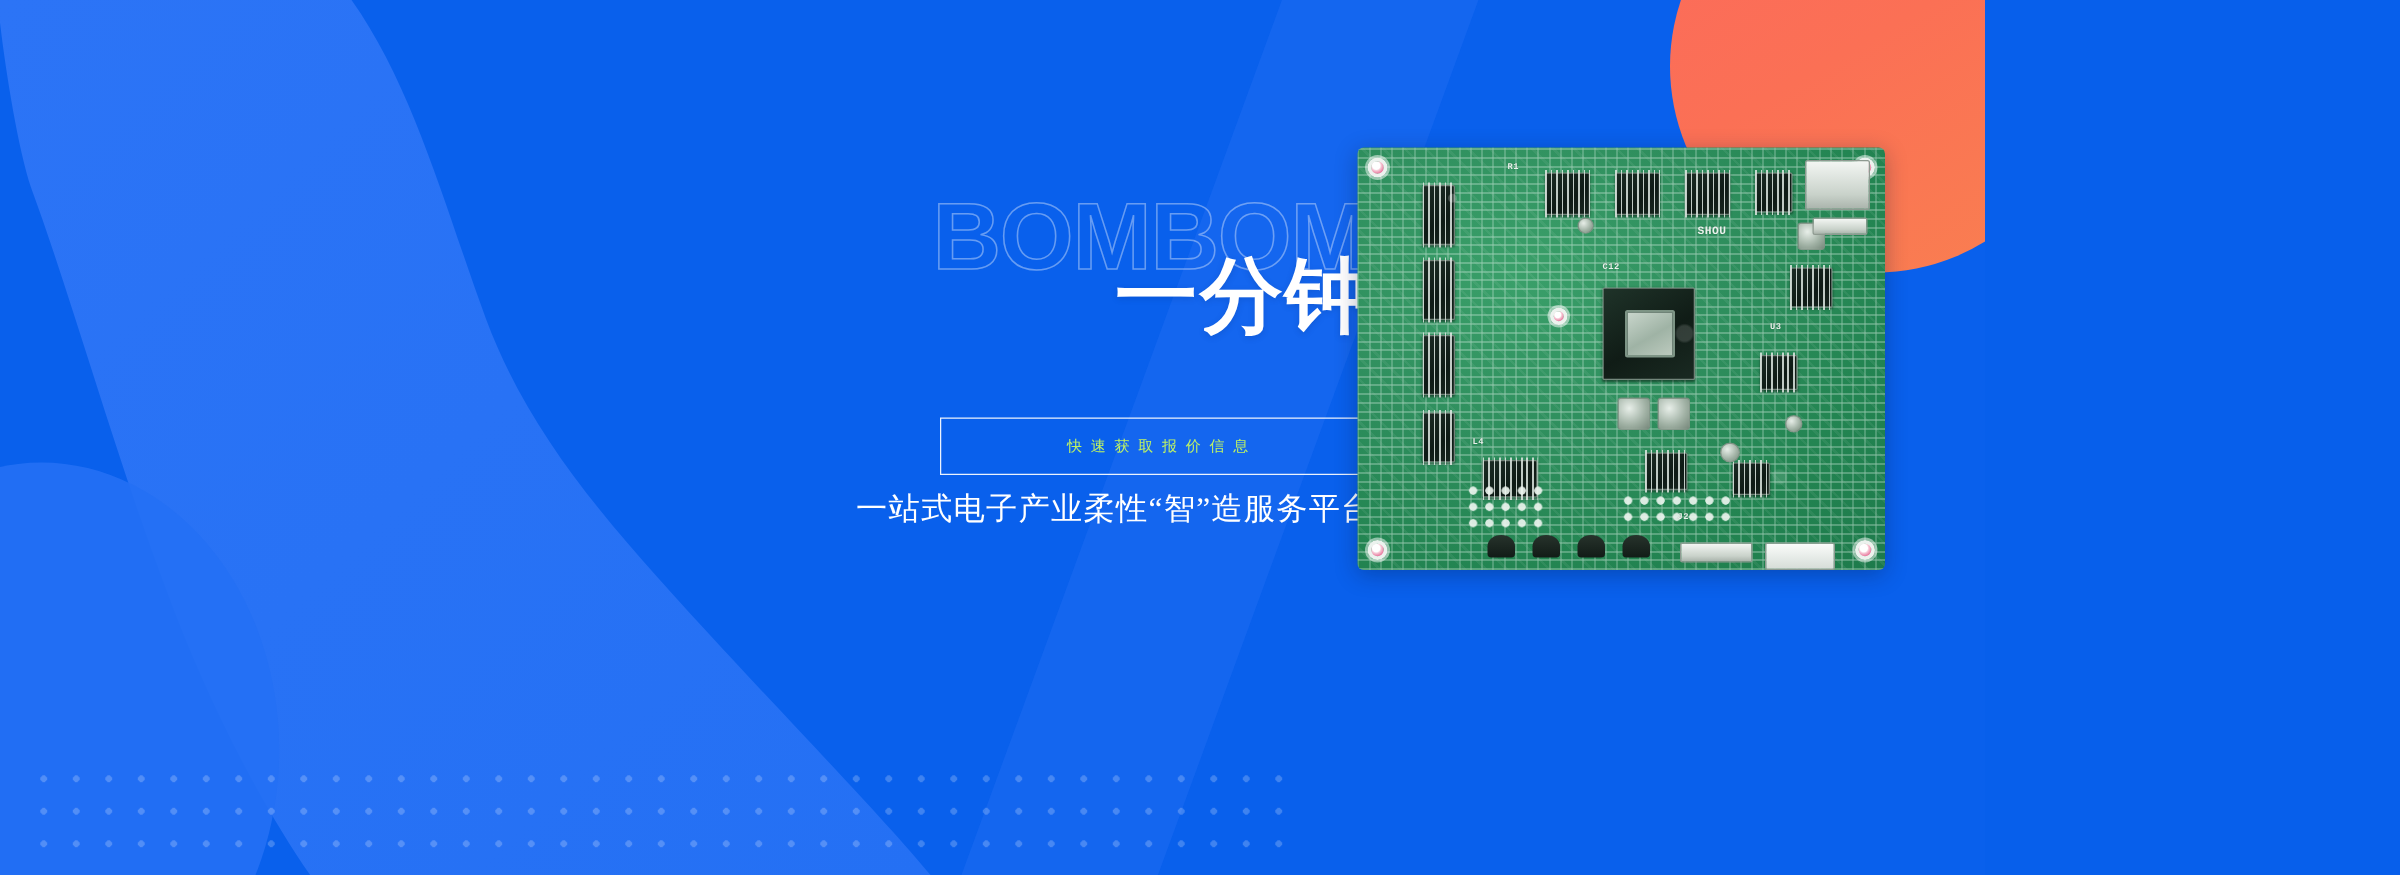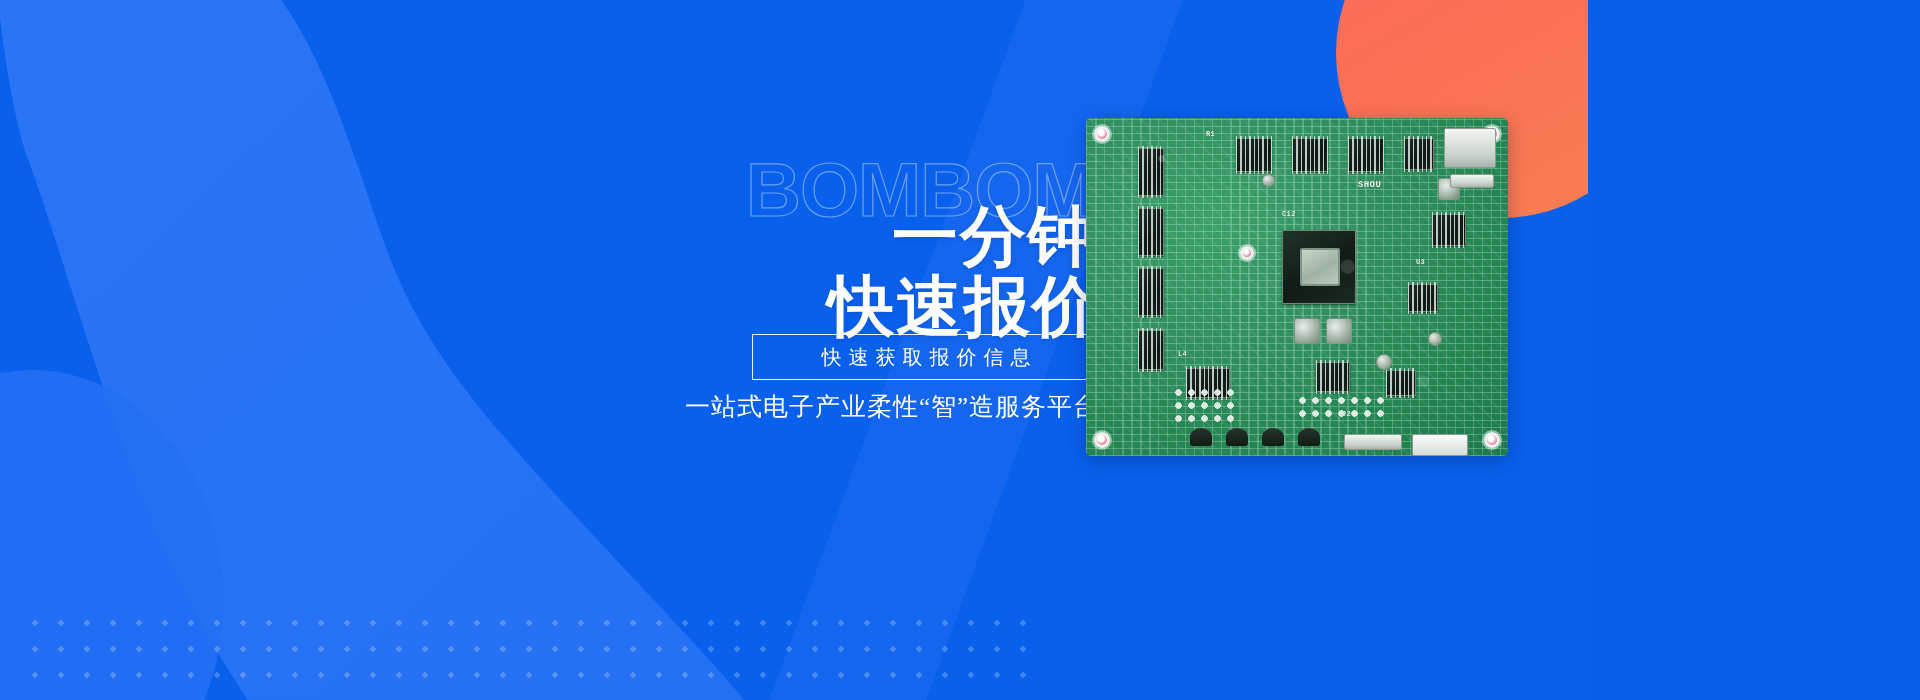--- a/index.html
+++ b/index.html
@@ -79,22 +79,22 @@
   .headline .line2 { }
 
   .cta-box {
     position:absolute;
     left:92px; top:184px;
     width:348px; height:46px;
     border:1.6px solid rgba(255,255,255,.92);
     display:flex; align-items:center; justify-content:center;
   }
   .cta-box span {
-    color:#ffffff;
-    font-size:20px;
+    color:#bef264;
+    font-size:12px;
     letter-spacing:7px;
     text-indent:7px;
     font-weight:400;
     white-space:nowrap;
     font-family:Liberation Mono, monospace;
   }
 
   .tagline {
     position:absolute;
     left:22px; top:240px;
@@ -229,21 +229,20 @@
 
   <div class="dots dots-tr"></div>
   <div class="dots dots-bl"></div>
 
   <div class="content">
 
     <div class="watermark">BOMBOM</div>
 
     <div class="headline">
       <span class="line line1">一分钟</span>
-      <span class="line line2">快速报价</span>
     </div>
 
     <div class="cta-box">
       <span>快速获取报价信息</span>
     </div>
 
     <div class="tagline">一站式电子产业柔性“智”造服务平台</div>
   </div>
 
   <div class="pcb-wrap">

